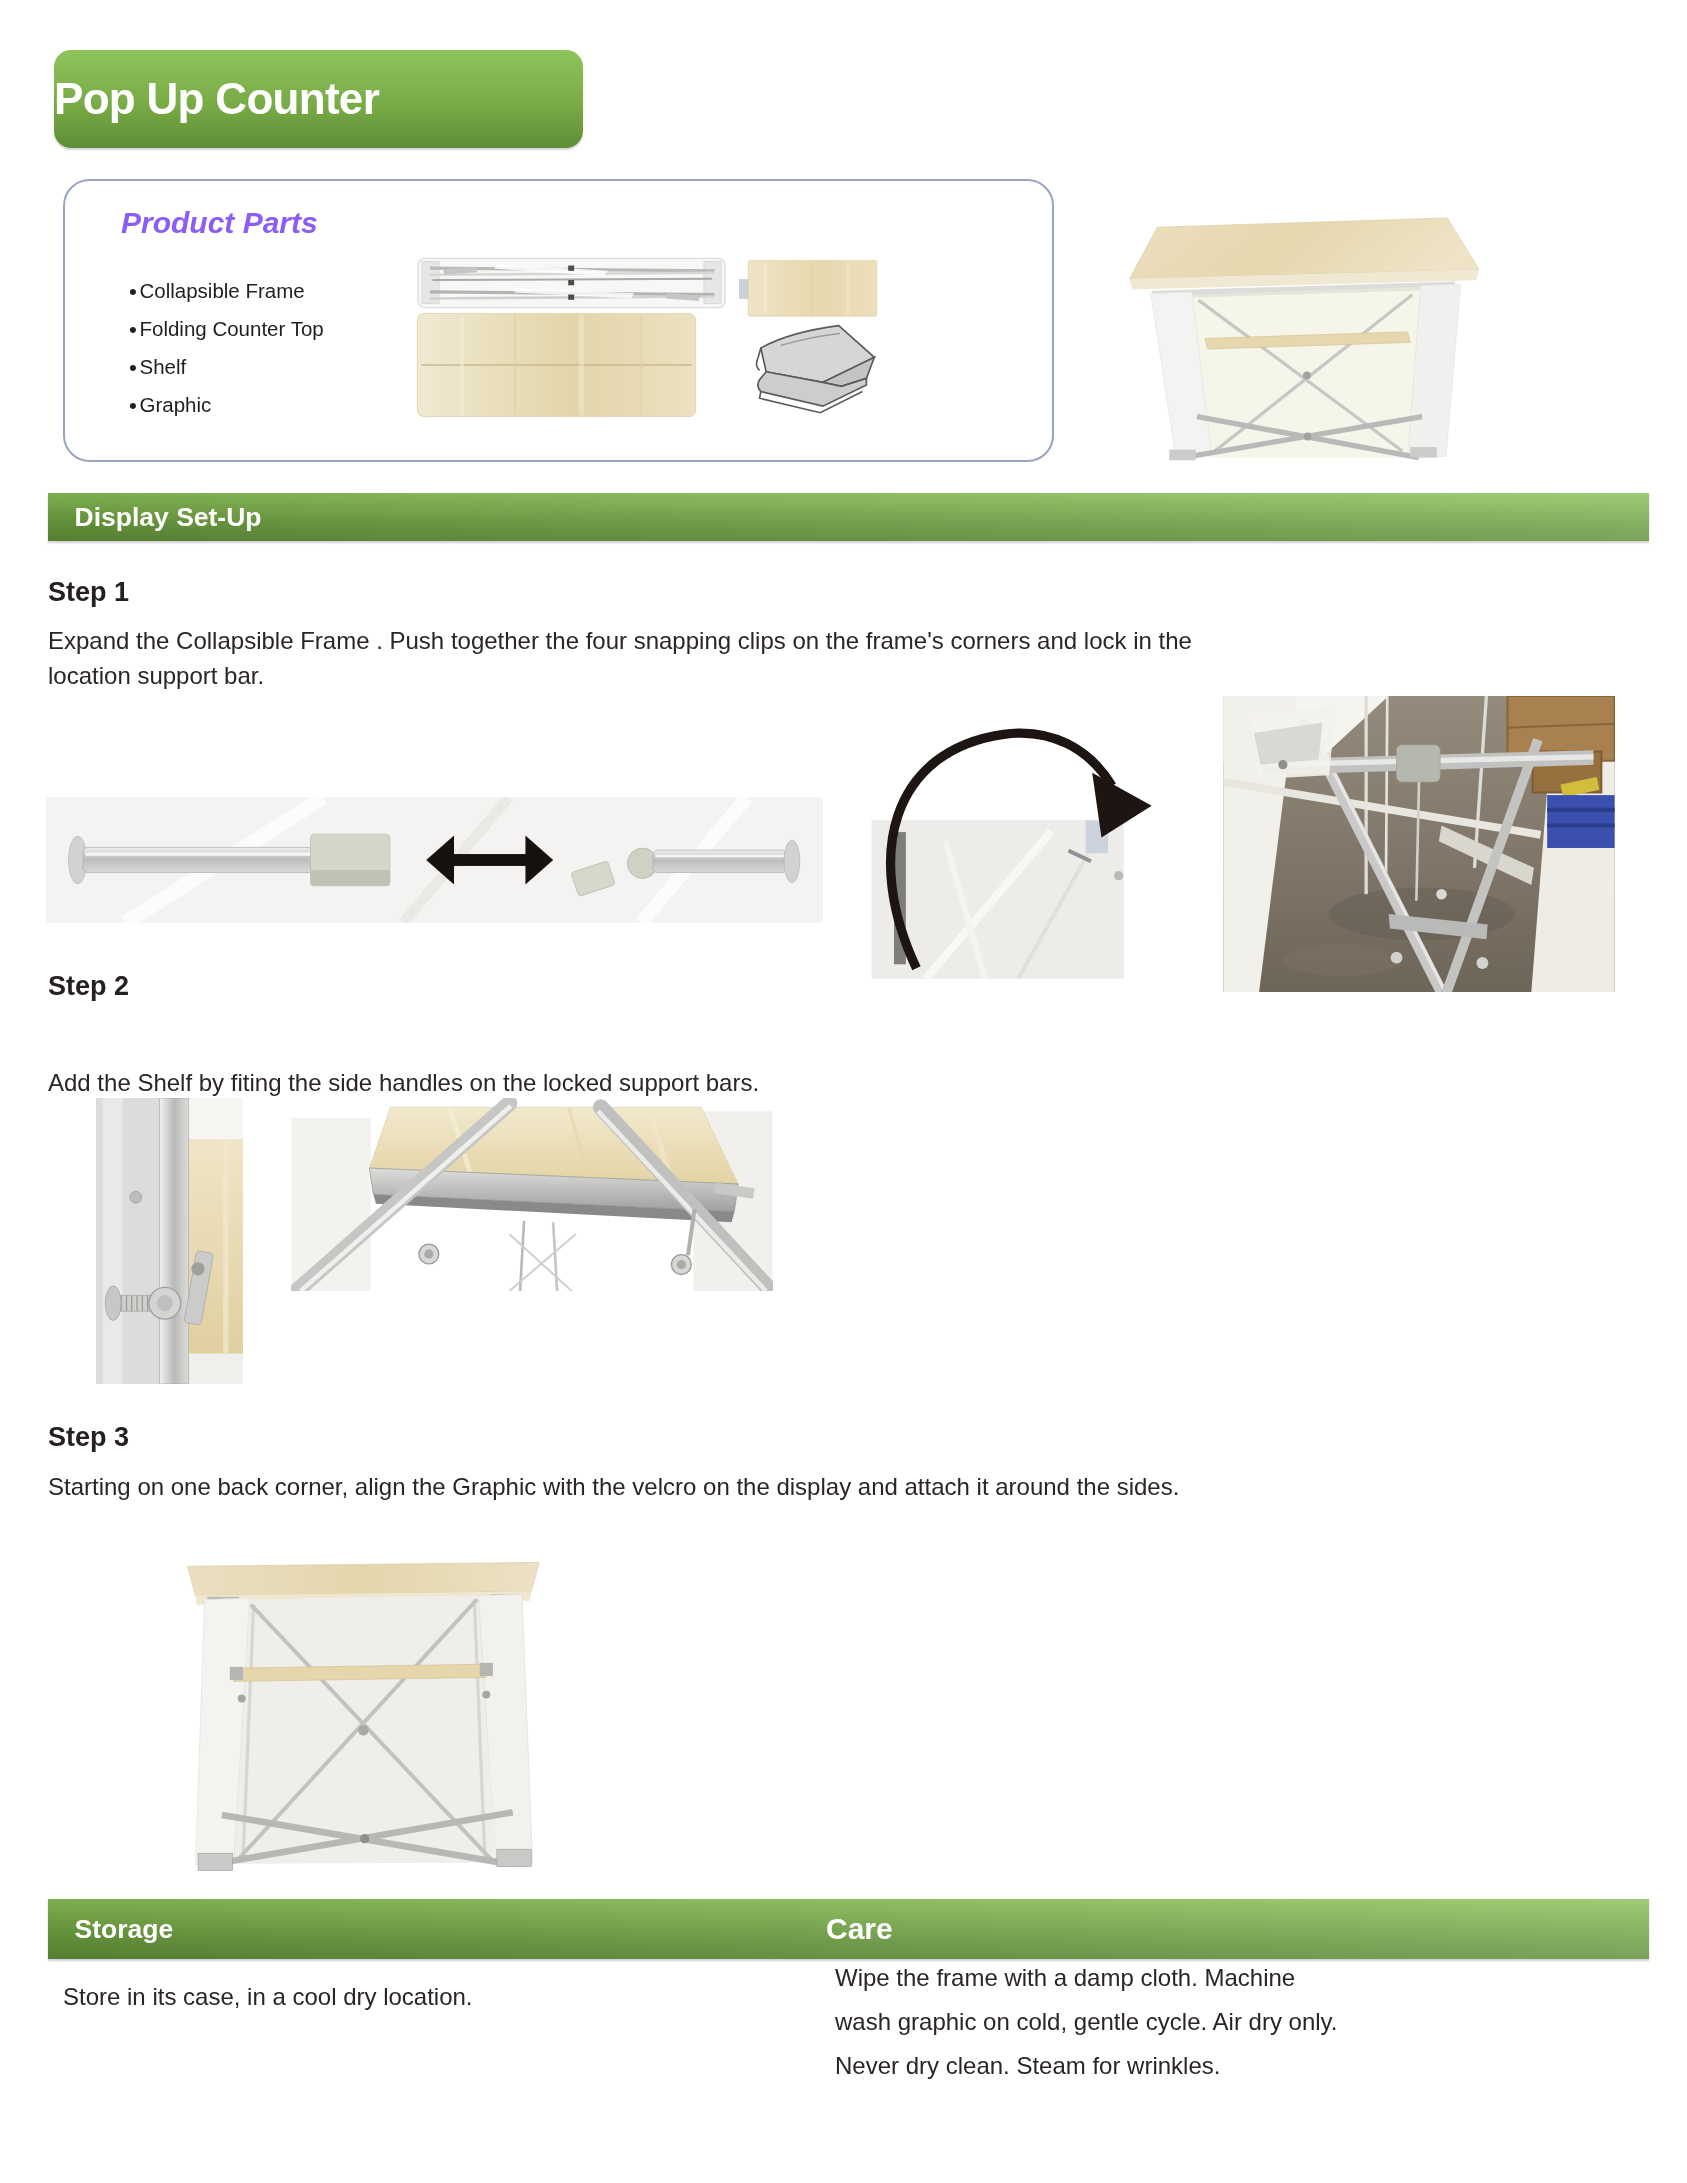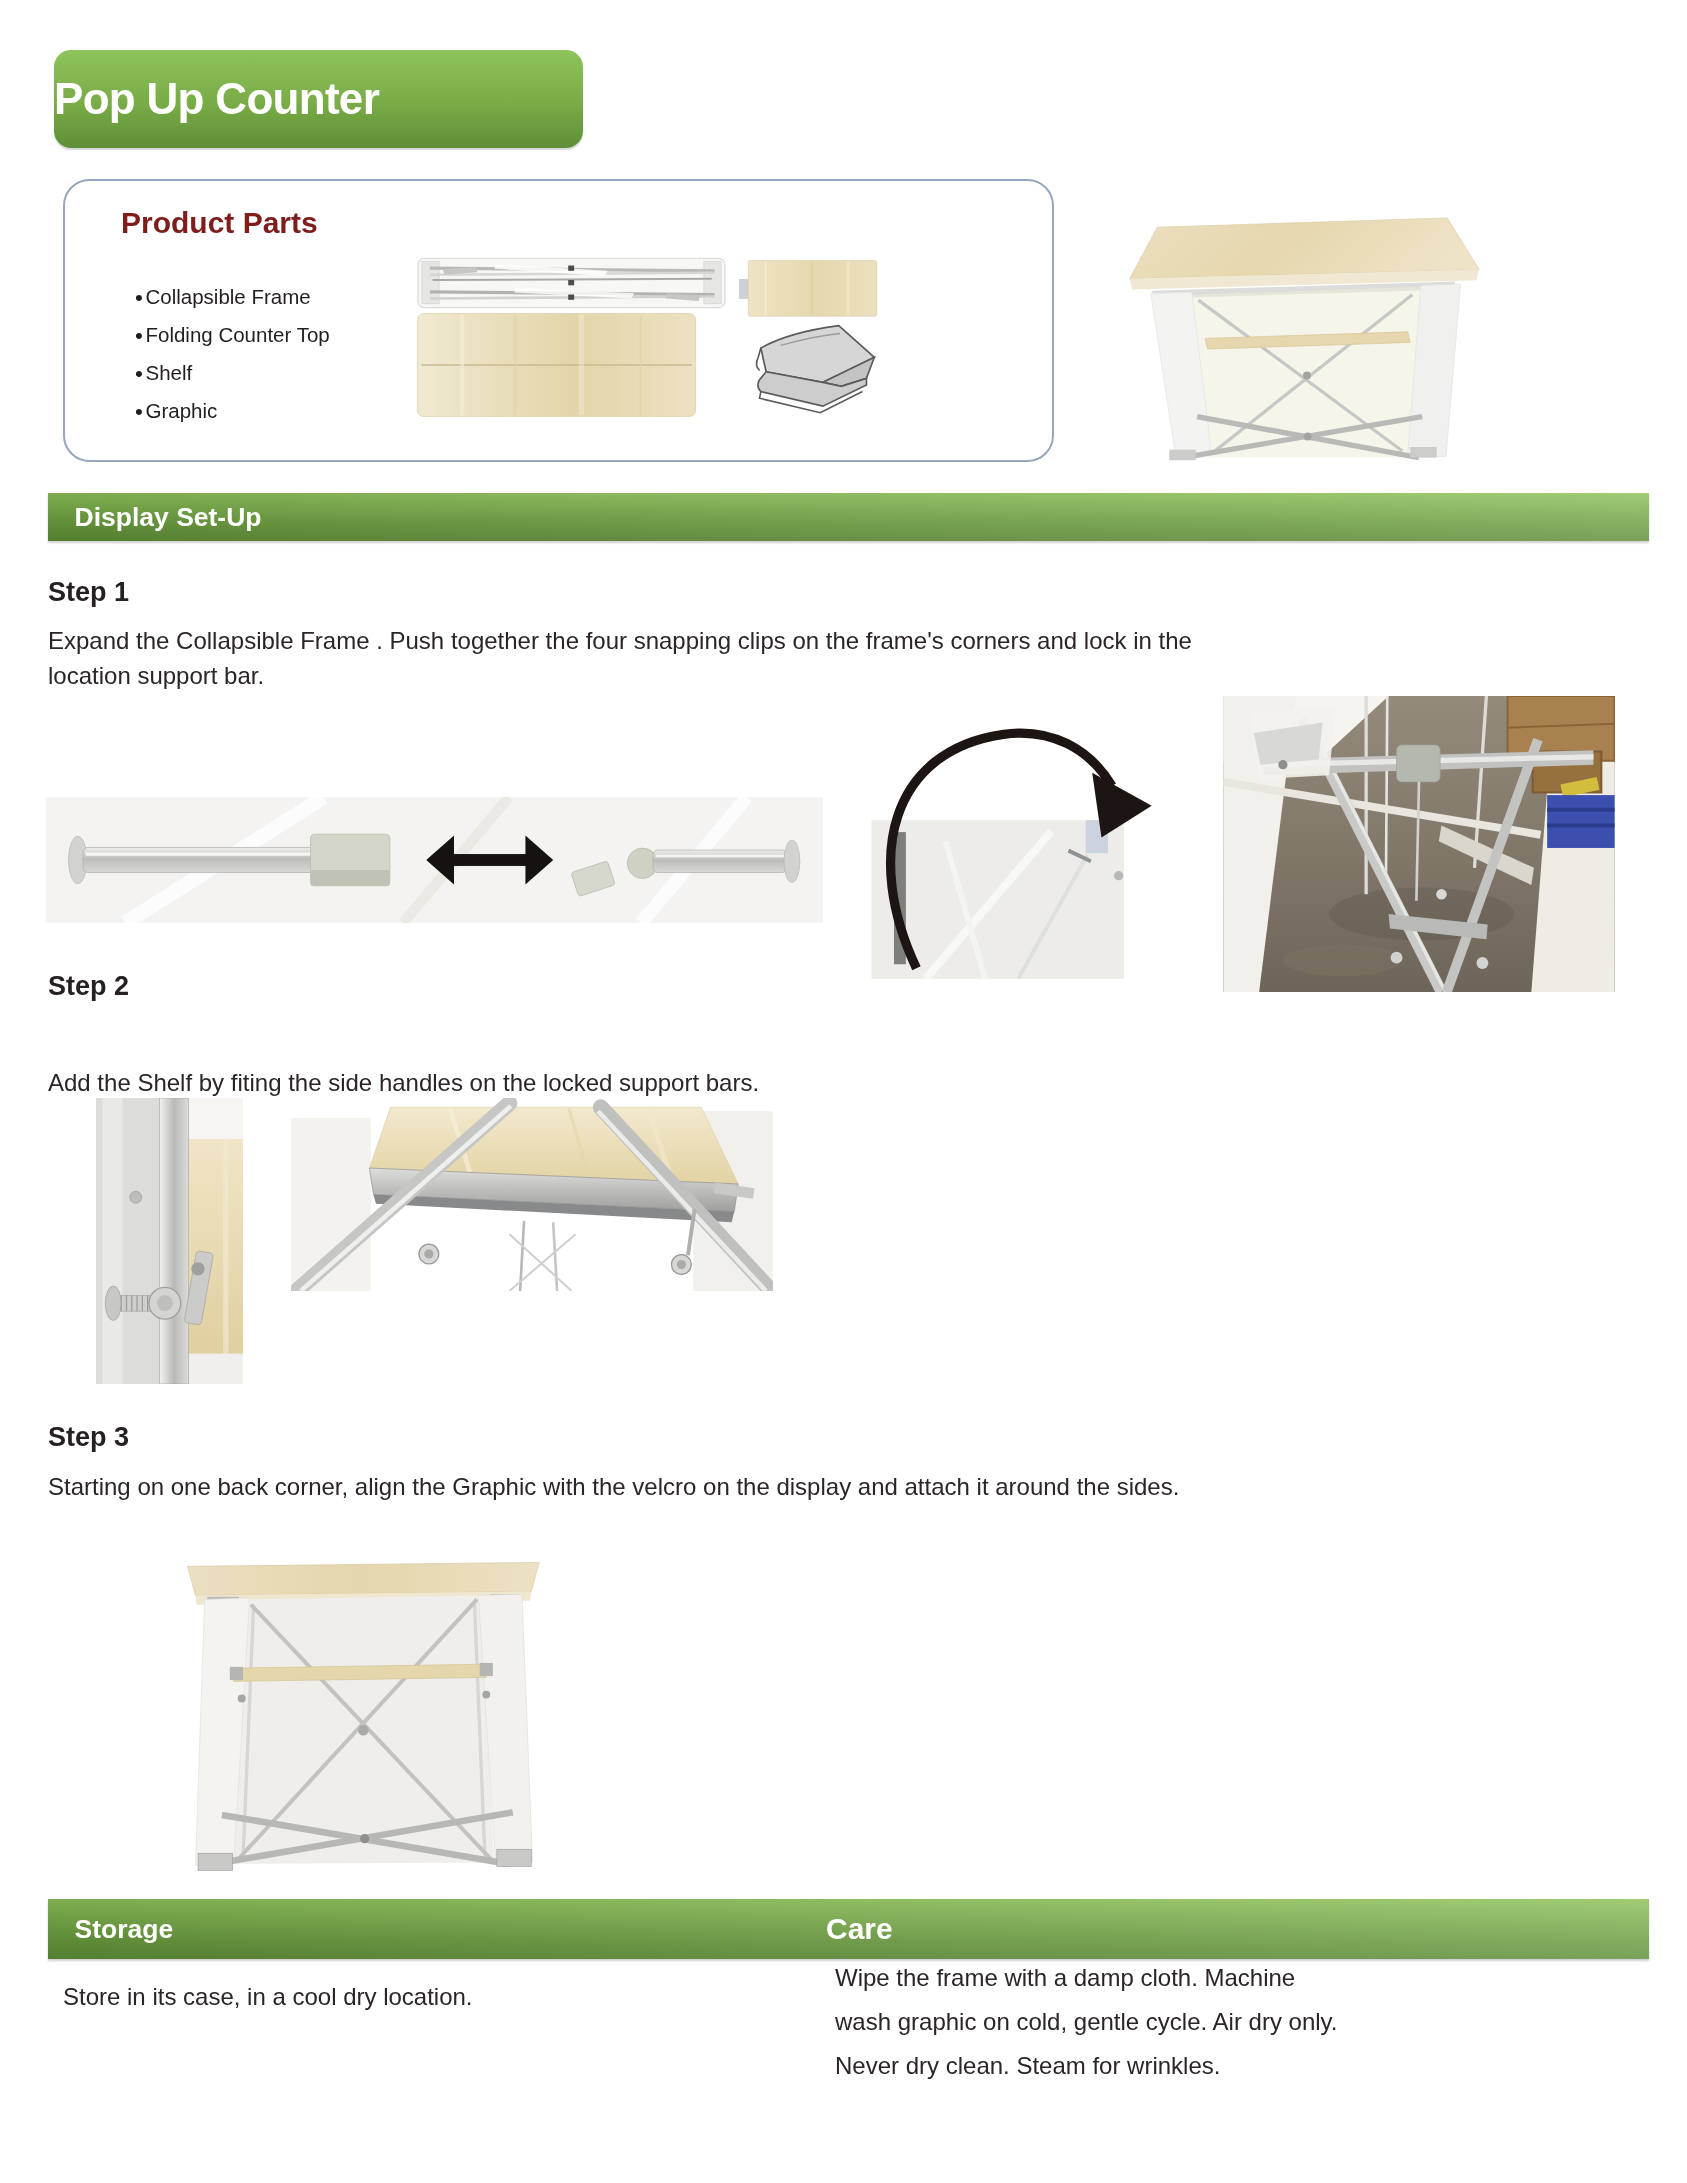--- a/index.html
+++ b/index.html
@@ -16,22 +16,22 @@
   .band{
     background-image:linear-gradient(to right,rgba(0,0,0,.10),rgba(255,255,255,.18)),
                      linear-gradient(to bottom,#8cc158 0%,#6d9f40 60%,#5d8c36 100%);
     box-shadow:0 2px 2px rgba(95,95,95,.30);
     display:flex;align-items:center;
   }
   .band .label{color:#ffffff;font-size:26.5px;font-weight:bold;padding-left:26.5px;}
   .band .label2{color:#ffffff;font-size:30px;font-weight:bold;position:absolute;left:778px;}
   
   .pp-box{border:2.6px solid #97a6bd;border-radius:26.5px;background:#ffffff;}
-  .pp-title{font-size:30px;font-weight:bold;color:#7f1d1d;}
-  .pp-list{list-style:none;margin:12px;padding:0;font-size:20.5px;color:#221d1e;}
+  .pp-title{font-size:30px;font-weight:bold;color:#8b5cf6;font-style:italic;}
+  .pp-list{list-style:none;margin:6px;padding:0;font-size:20.5px;color:#221d1e;}
   .pp-list li{line-height:38px;}
   .pp-list li::before{content:"\2022";font-size:22.5px;margin-right:2.6px;position:relative;top:0.7px;}
   .step-h{font-size:27px;font-weight:bold;color:#262021;}
   .body-line{font-size:24px;color:#2b2526;line-height:35px;}
   .fig{display:block;}
   svg{display:block;}
 </style>
 </head>
 <body>
 

